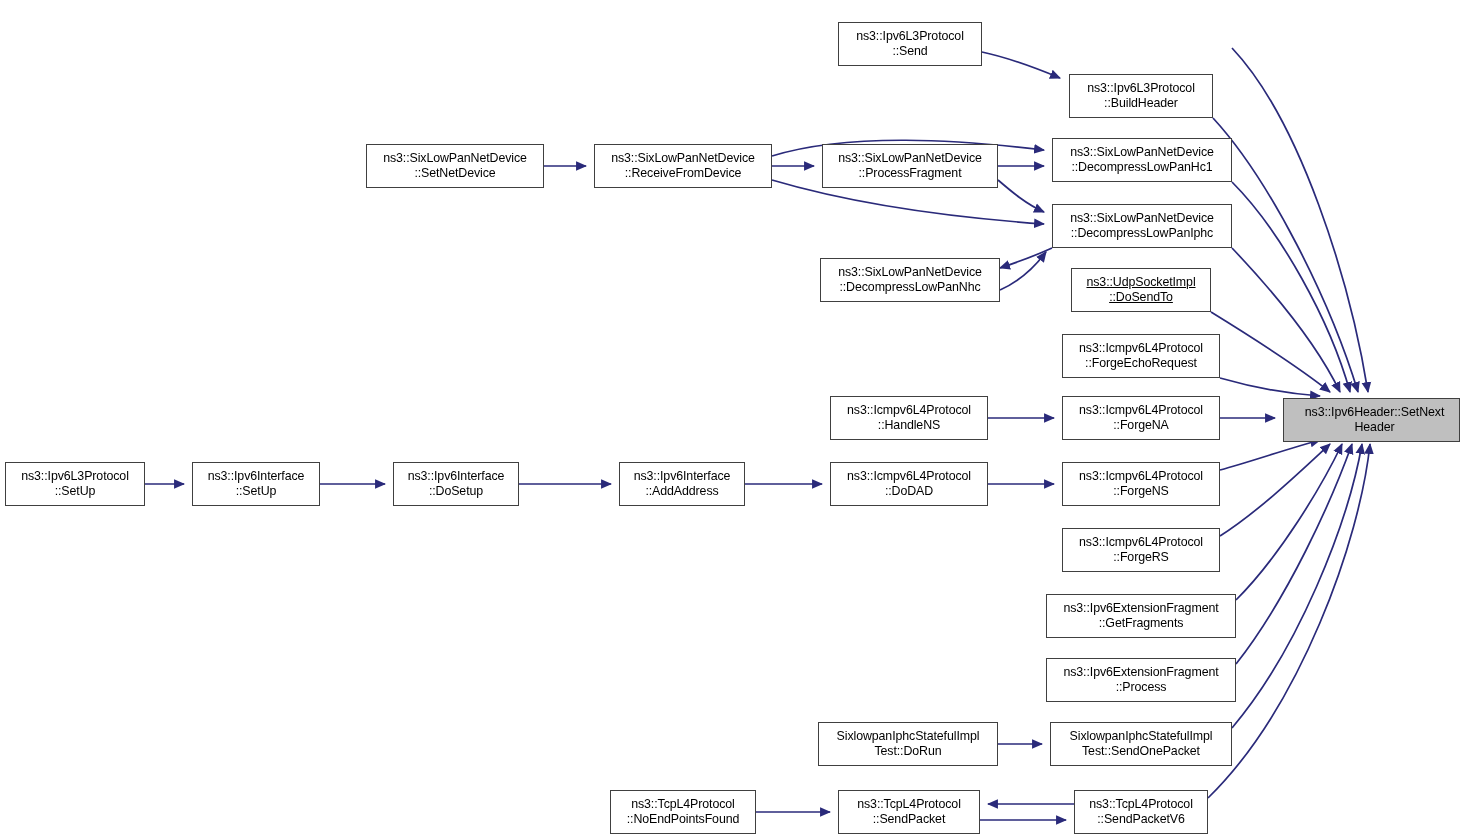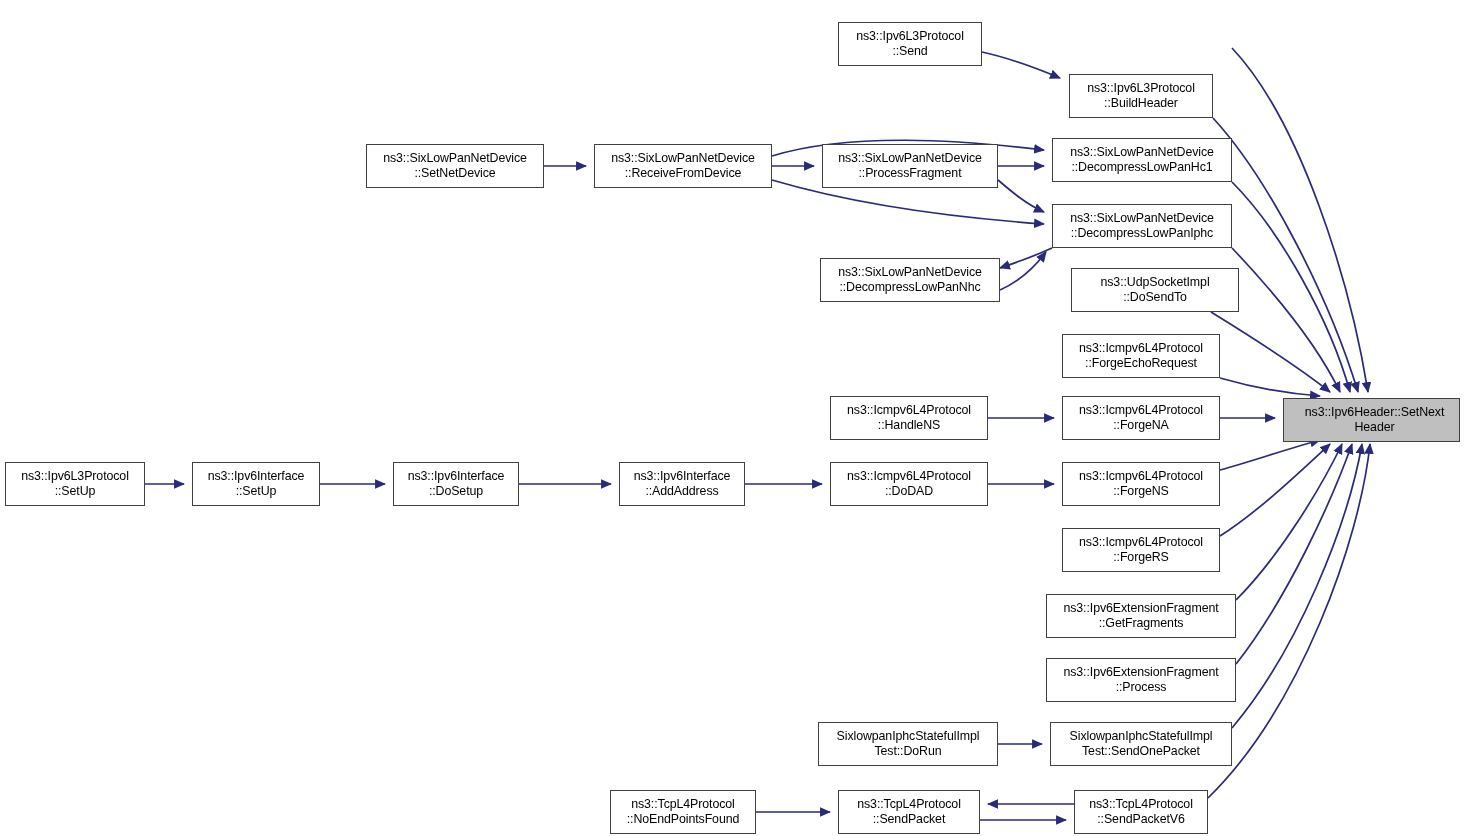--- a/index.html
+++ b/index.html
@@ -75,21 +75,21 @@
     <div class="node" style="left: 594px; top: 144px; width: 178px; height: 44px;">ns3::SixLowPanNetDevice
 ::ReceiveFromDevice</div>
     <div class="node" style="left: 822px; top: 144px; width: 176px; height: 44px;">ns3::SixLowPanNetDevice
 ::ProcessFragment</div>
     <div class="node" style="left: 1052px; top: 138px; width: 180px; height: 44px;">ns3::SixLowPanNetDevice
 ::DecompressLowPanHc1</div>
     <div class="node" style="left: 1052px; top: 204px; width: 180px; height: 44px;">ns3::SixLowPanNetDevice
 ::DecompressLowPanIphc</div>
     <div class="node" style="left: 820px; top: 258px; width: 180px; height: 44px;">ns3::SixLowPanNetDevice
 ::DecompressLowPanNhc</div>
-    <div class="node" style="left: 1071px; top: 268px; width: 168px; height: 44px;">ns3::UdpSocketImpl
+    <div class="node" style="left: 1071px; top: 268px; width: 140px; height: 44px; text-decoration: underline;">ns3::UdpSocketImpl
 ::DoSendTo</div>
     <div class="node" style="left: 1062px; top: 334px; width: 158px; height: 44px;">ns3::Icmpv6L4Protocol
 ::ForgeEchoRequest</div>
     <div class="node" style="left: 830px; top: 396px; width: 158px; height: 44px;">ns3::Icmpv6L4Protocol
 ::HandleNS</div>
     <div class="node" style="left: 1062px; top: 396px; width: 158px; height: 44px;">ns3::Icmpv6L4Protocol
 ::ForgeNA</div>
     <div class="node target" style="left: 1283px; top: 398px; width: 177px; height: 44px;">ns3::Ipv6Header::SetNext
 Header</div>
     <div class="node" style="left: 5px; top: 462px; width: 140px; height: 44px;">ns3::Ipv6L3Protocol

